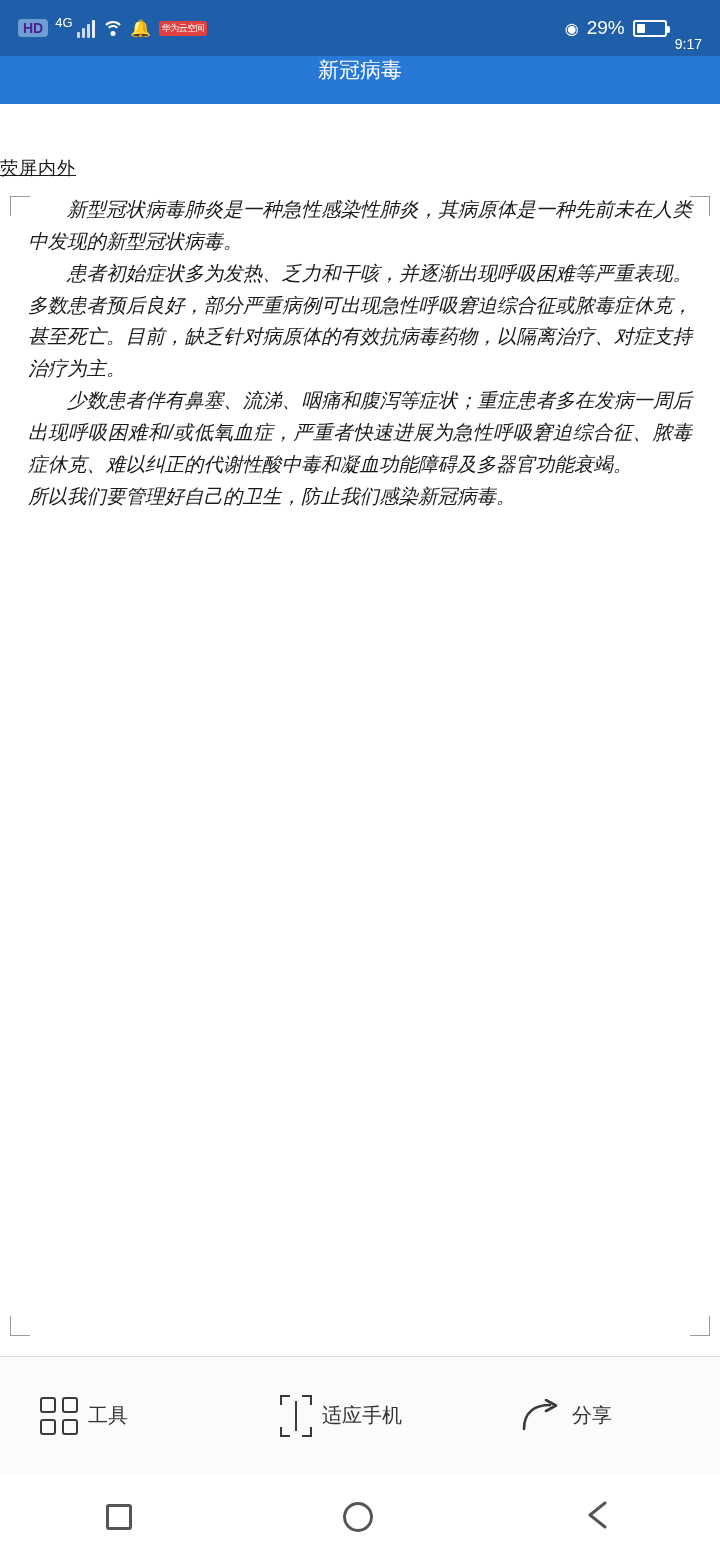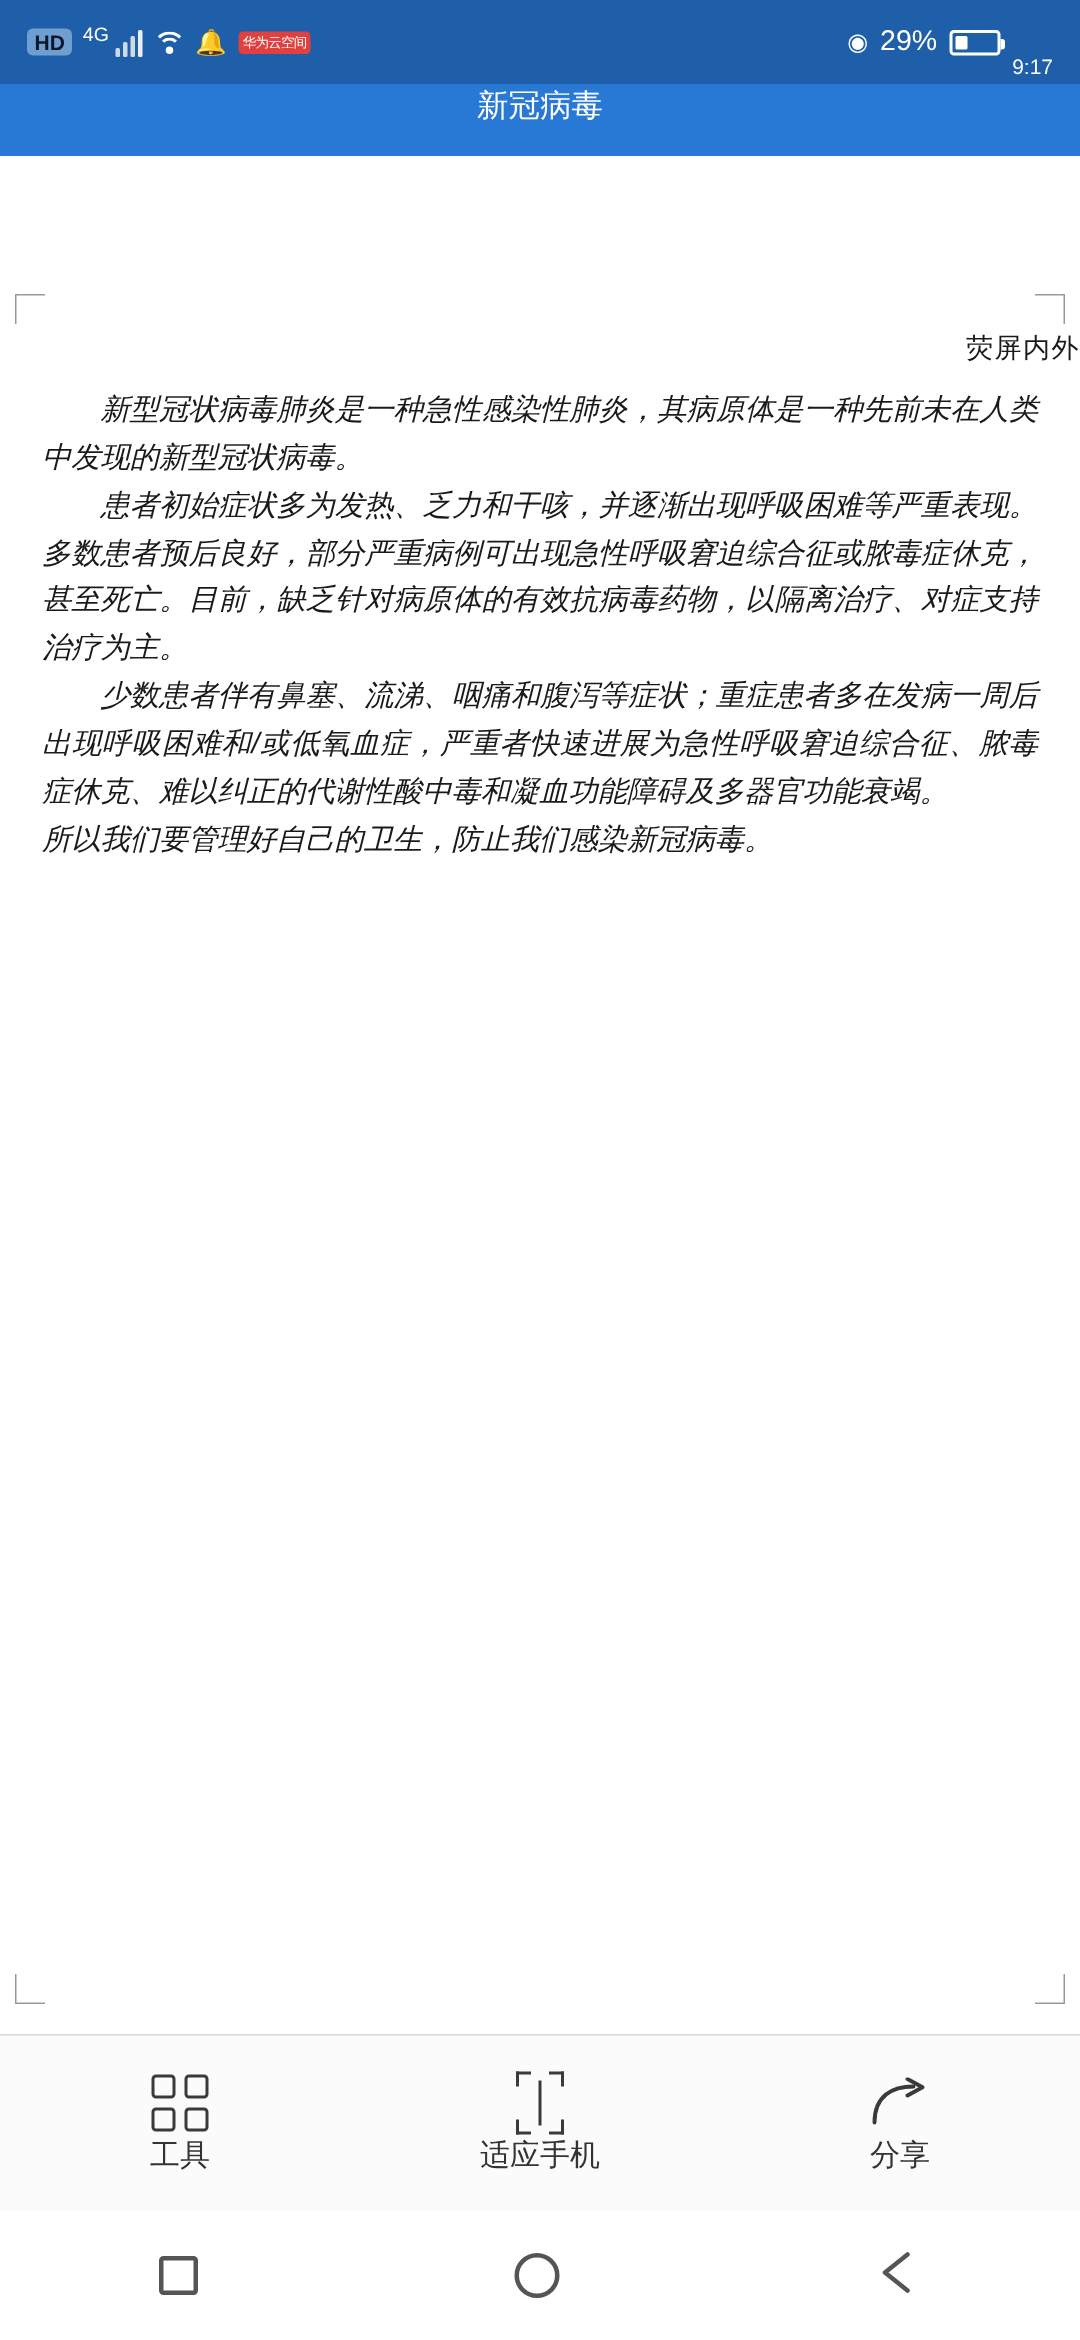--- a/index.html
+++ b/index.html
@@ -35,21 +35,21 @@
     gap: 7px;
   }
   .status-right {
     margin-left: auto;
     display: flex;
     align-items: center;
     gap: 8px;
   }
   .badge-hd {
     background: #6f9fd0;
-    color: #0f172a;
+    color: #4c1d95;
     font-size: 14px;
     font-weight: bold;
     border-radius: 4px;
     padding: 2px 5px;
     line-height: 1;
   }
   .net-label {
     font-size: 13px;
     position: relative;
     top: -6px;
@@ -153,25 +153,26 @@
     width: 20px;
     height: 20px;
     border: 0 solid #9a9a9a;
   }
   .cm-tl { left: 10px;  top: 92px;   border-left-width: 1px; border-top-width: 1px; }
   .cm-tr { right: 10px; top: 92px;   border-right-width: 1px; border-top-width: 1px; }
   .cm-bl { left: 10px;  bottom: 20px; border-left-width: 1px; border-bottom-width: 1px; }
   .cm-br { right: 10px; bottom: 20px; border-right-width: 1px; border-bottom-width: 1px; }
 
   .doc-title {
-    text-align: right;
+    text-align: left;
     font-size: 18px;
     color: #1a1a1a;
-    margin-top: 116px;
+    margin-top: 52px;
     letter-spacing: 1px;
+    text-decoration: underline;
   }
   .doc-body {
     padding: 0 28px;
     margin-top: 14px;
     font-style: italic;
   }
   .doc-body p {
     font-size: 19.5px;
     line-height: 1.62;
     color: #1a1a1a;
@@ -187,22 +188,23 @@
     height: 118px;
     border-top: 1px solid #d6d6d6;
     background: #fbfbfb;
     display: flex;
     align-items: center;
     justify-content: space-around;
     flex: 0 0 auto;
   }
   .tool {
     display: flex;
-    flex-direction: column;
-    align-items: center;
+    flex-direction: row;
+    align-items: center;
+    gap: 10px;
     width: 160px;
   }
   .tool-label {
     font-size: 20px;
     color: #333333;
   }
   .tool-ico { height: 42px; display: flex; align-items: center; justify-content: center; }
 
   
   .ico-grid {

